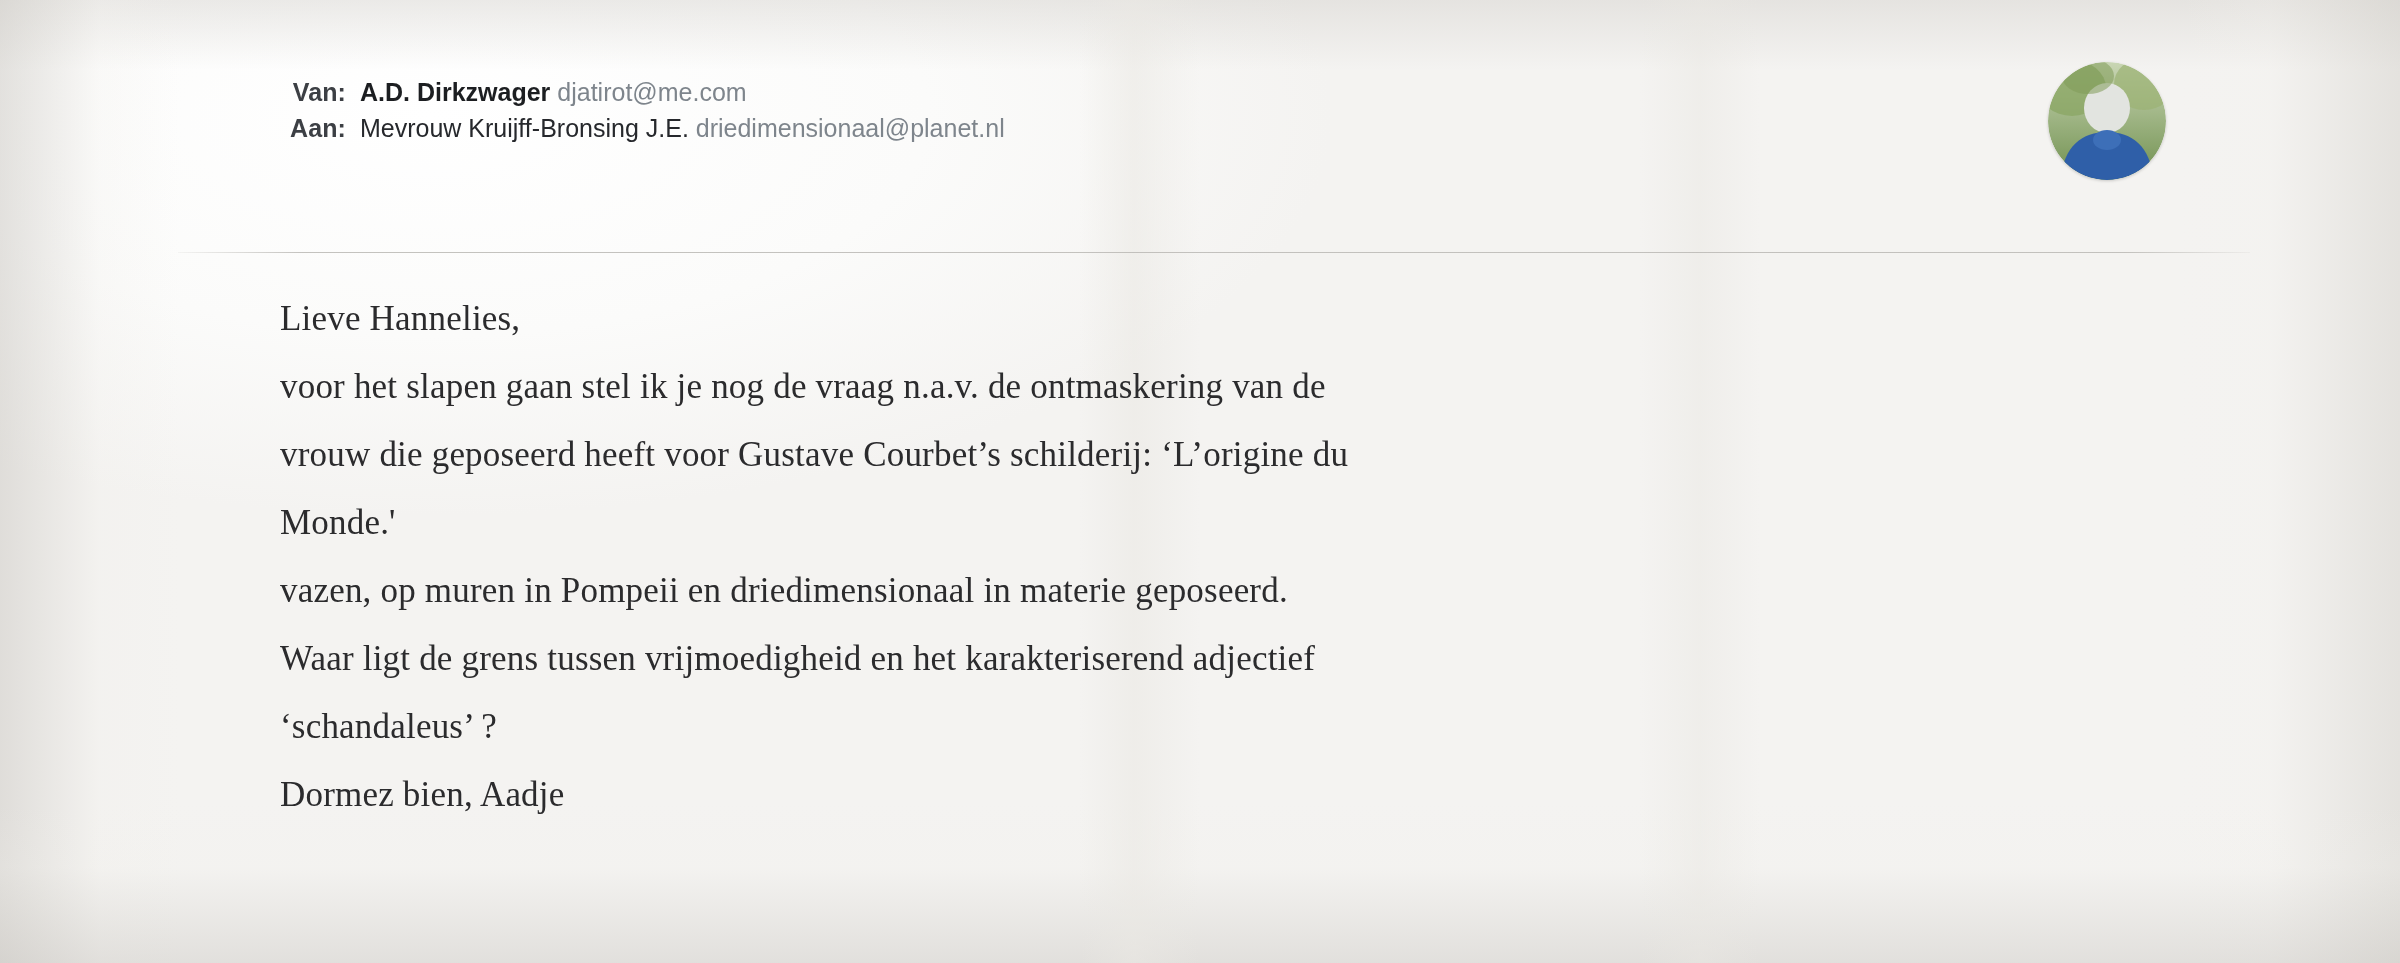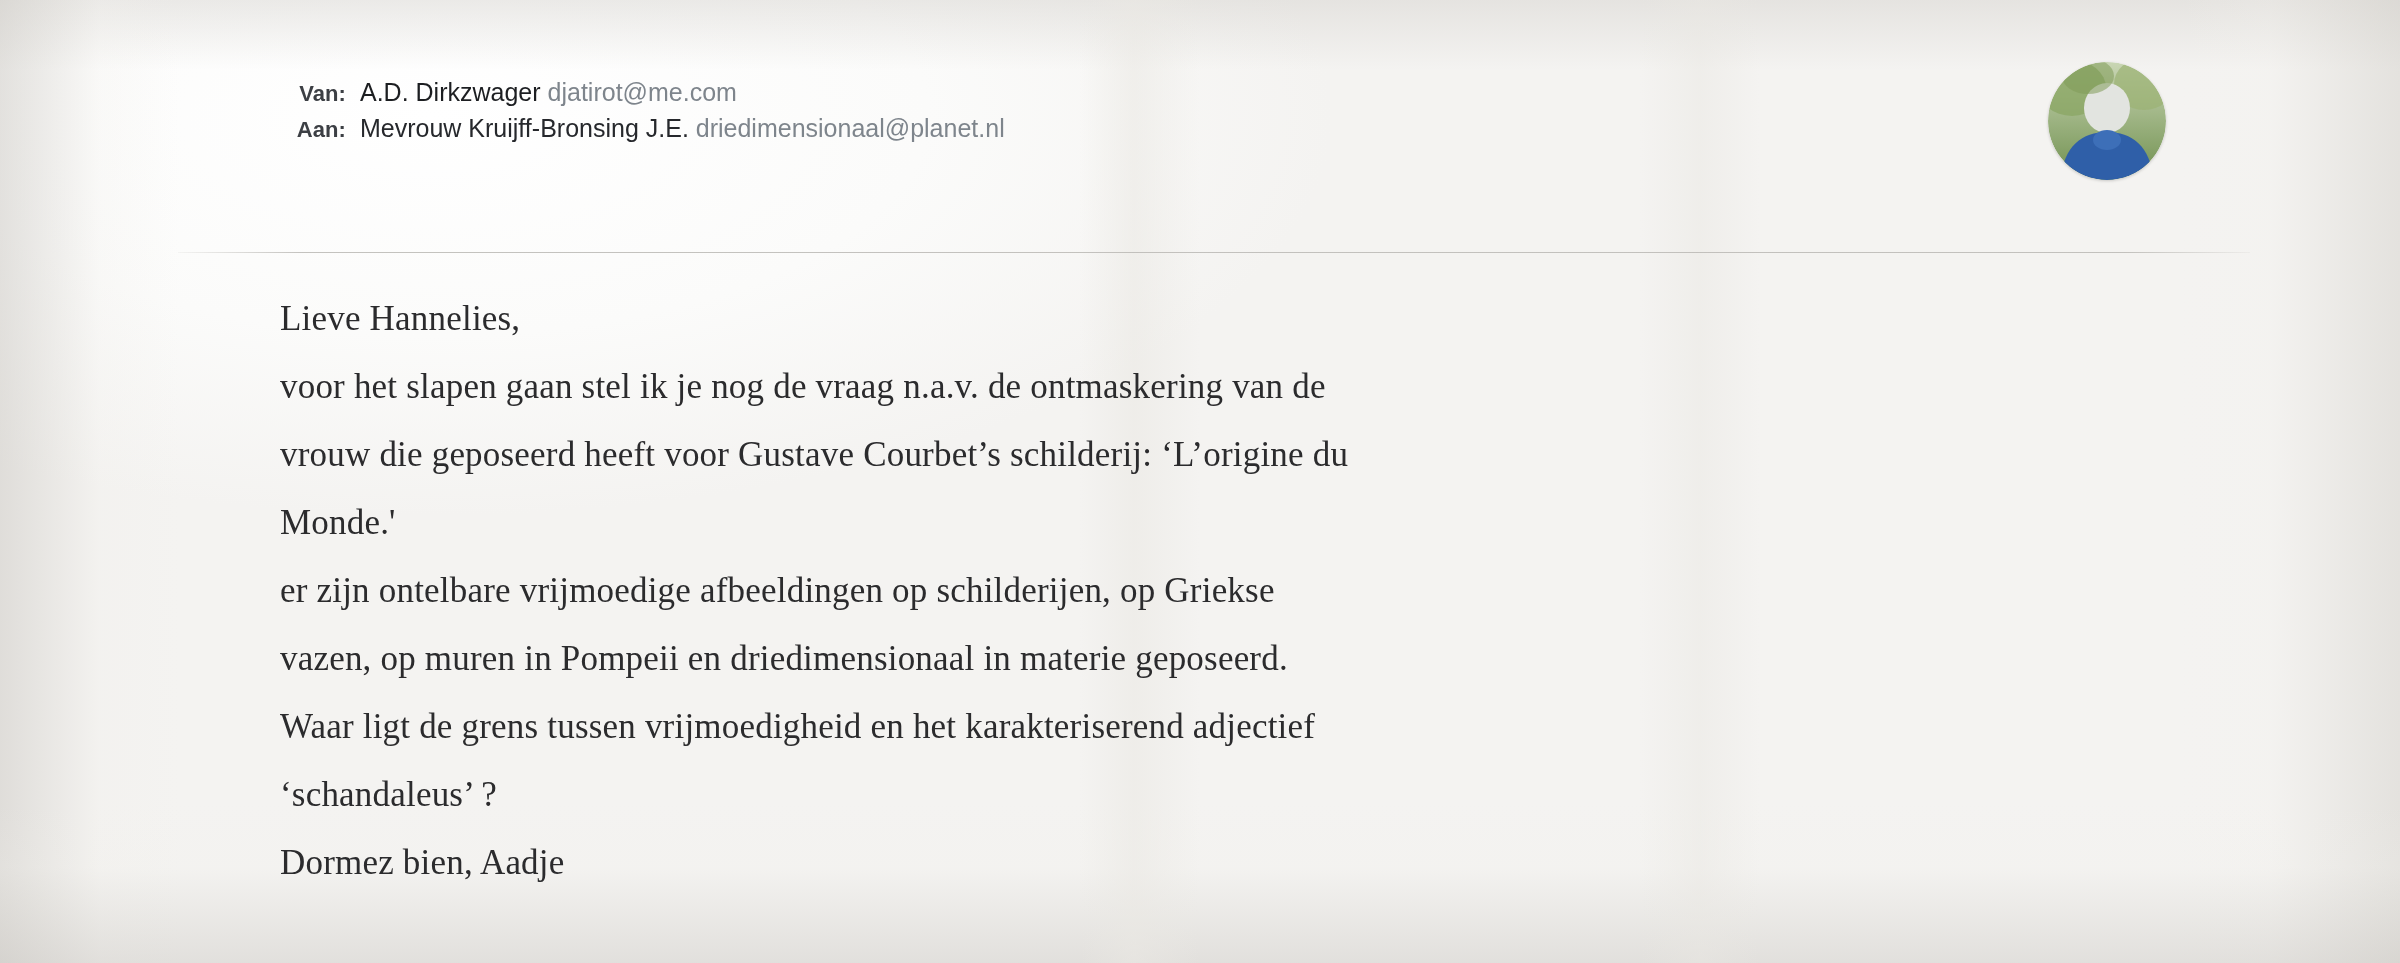--- a/index.html
+++ b/index.html
@@ -66,31 +66,31 @@
   .hdr-row {
     display: flex;
     align-items: baseline;
     margin-bottom: 7px;
     white-space: nowrap;
   }
   .hdr-label {
     width: 168px;
     text-align: right;
     padding-right: 14px;
-    font-size: 22px;
+    font-size: 25px;
     color: #3c3f44;
     font-weight: 700;
     letter-spacing: 0.1px;
   }
   .hdr-value {
     font-size: 25px;
     color: #26282c;
   }
   .hdr-strong {
-    font-weight: 400;
+    font-weight: 700;
     color: #1c1e21;
     text-align: right;
   }
   .hdr-muted {
     color: #7e858c;
     font-weight: 400;
   }
   .hdr-sep {
     position: absolute;
     left: 178px;
@@ -189,20 +189,19 @@
         <ellipse cx="40" cy="14" rx="26" ry="18" fill="#7f9a58" opacity="0.55"></ellipse>
       </g>
     </svg>
   </div>
 
   <div class="letter">
     <p class="para-greet">Lieve Hannelies,</p>
     <p class="ln">voor het slapen gaan stel ik je nog de vraag  n.a.v. de ontmaskering van de</p>
     <p class="ln">vrouw die geposeerd heeft voor Gustave Courbet’s schilderij: ‘L’origine du</p>
     <p class="ln">Monde.'</p>
-    <p class="ln">er zijn ontelbare vrijmoedige afbeeldingen op schilderijen, op Griekse</p>
     <p class="ln">vazen, op muren in Pompeii en driedimensionaal in materie geposeerd.</p>
     <p class="ln">Waar ligt de grens tussen vrijmoedigheid en het karakteriserend adjectief</p>
     <p class="ln">‘schandaleus’ ?</p>
     <p class="ln">Dormez bien, Aadje</p>
   </div>
 
 </div>
 
 </body></html>

